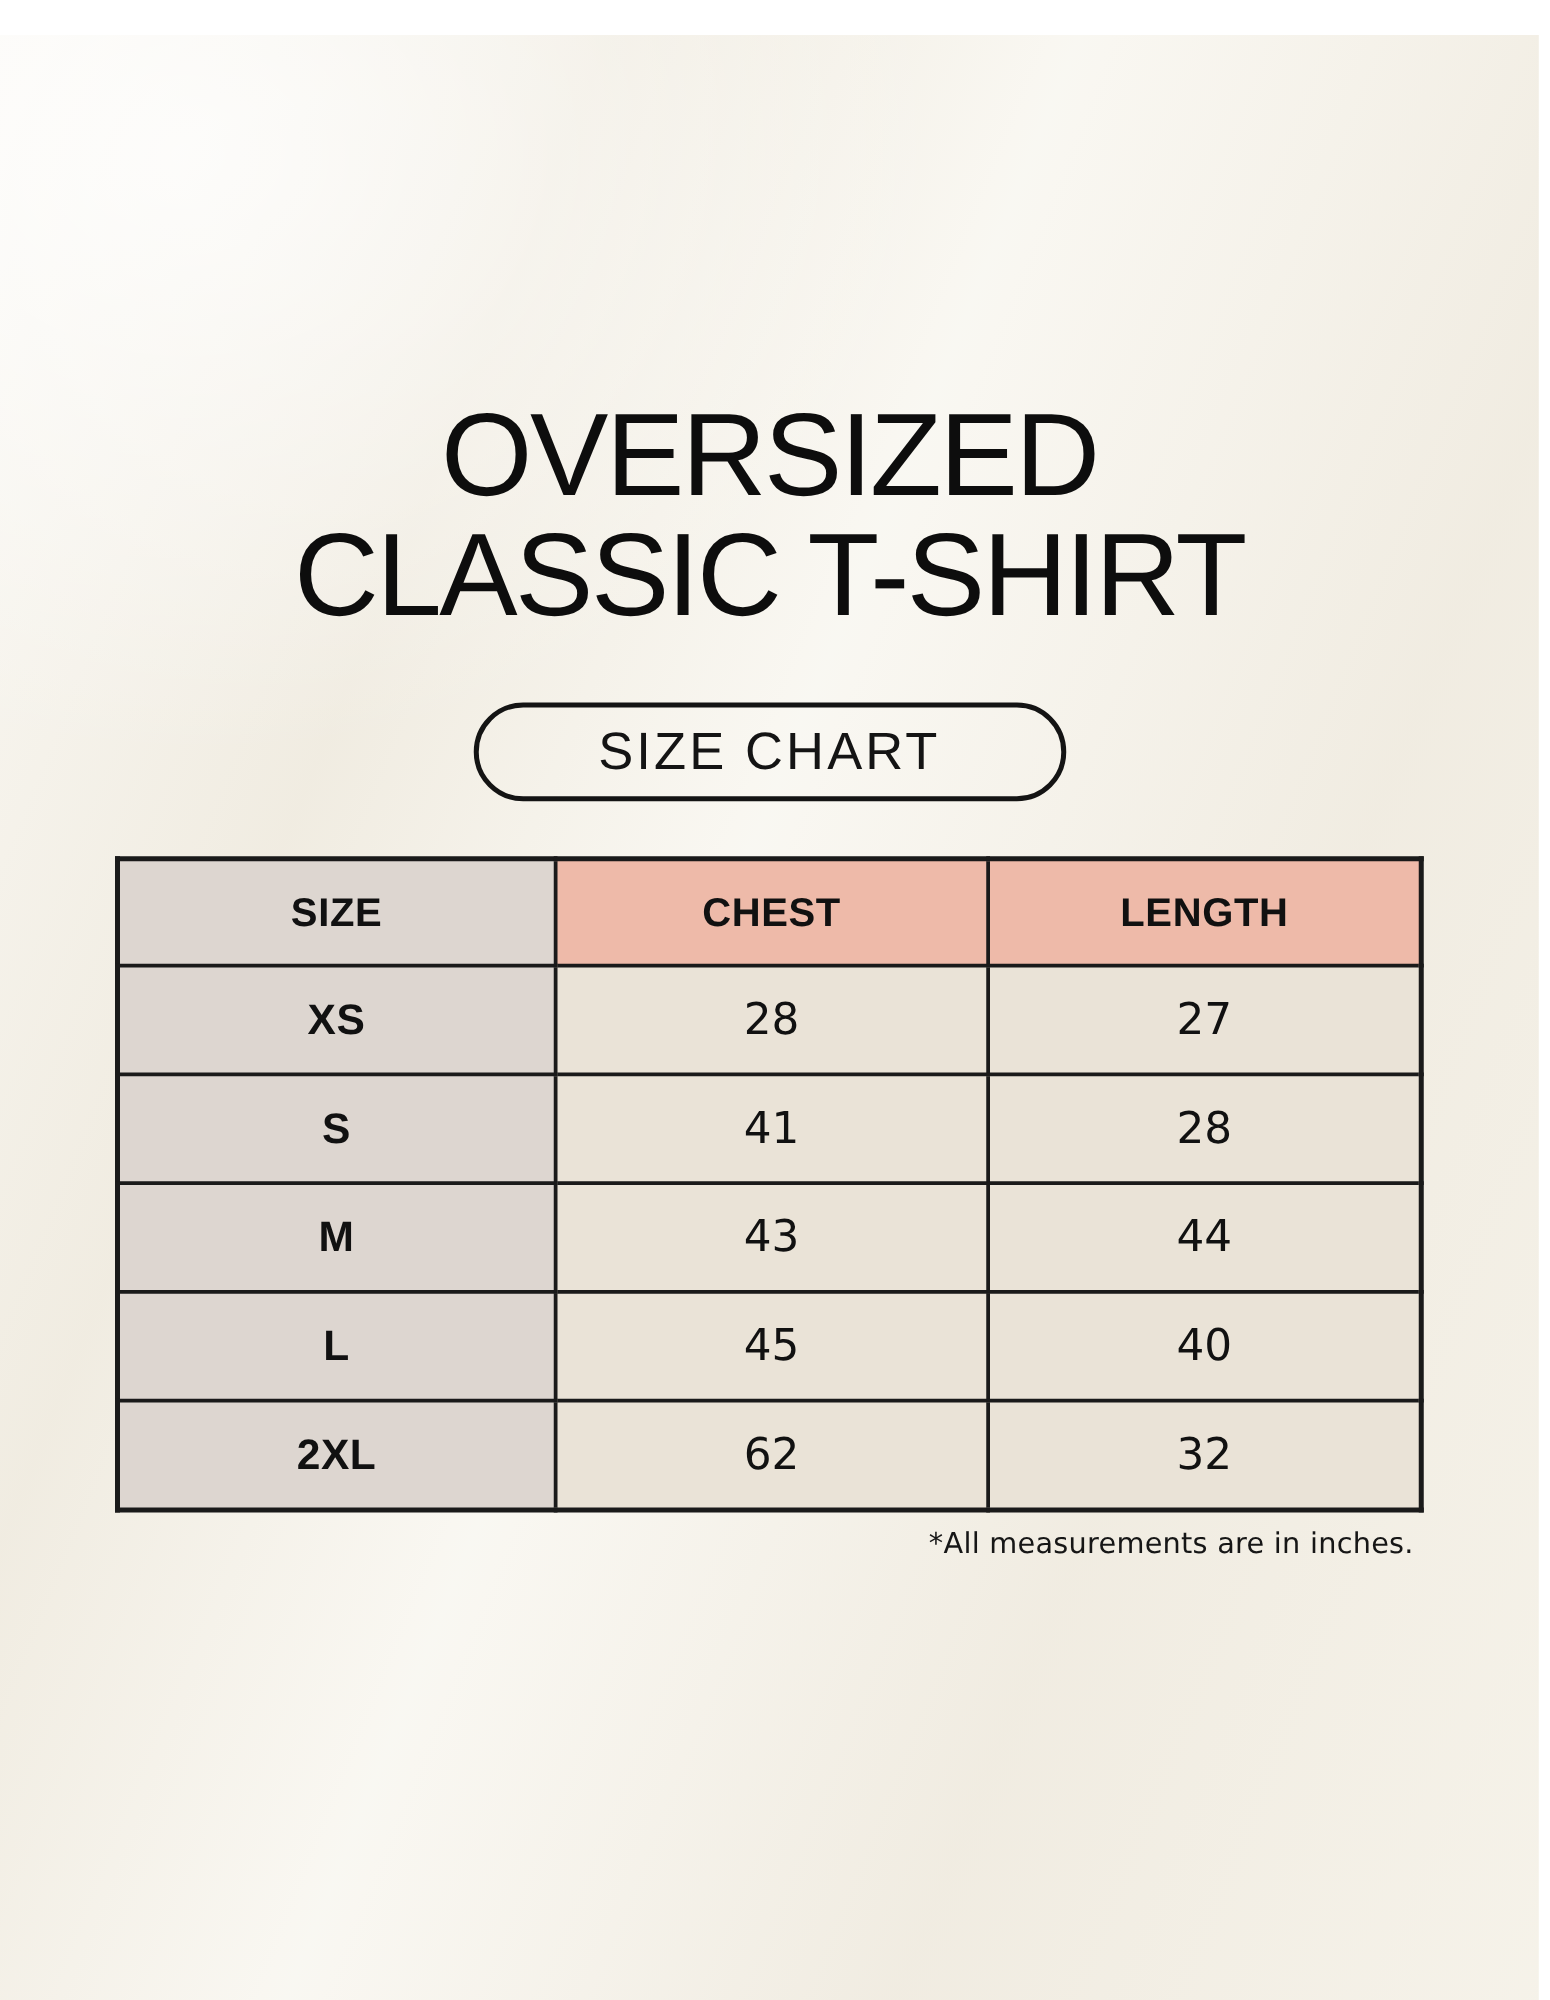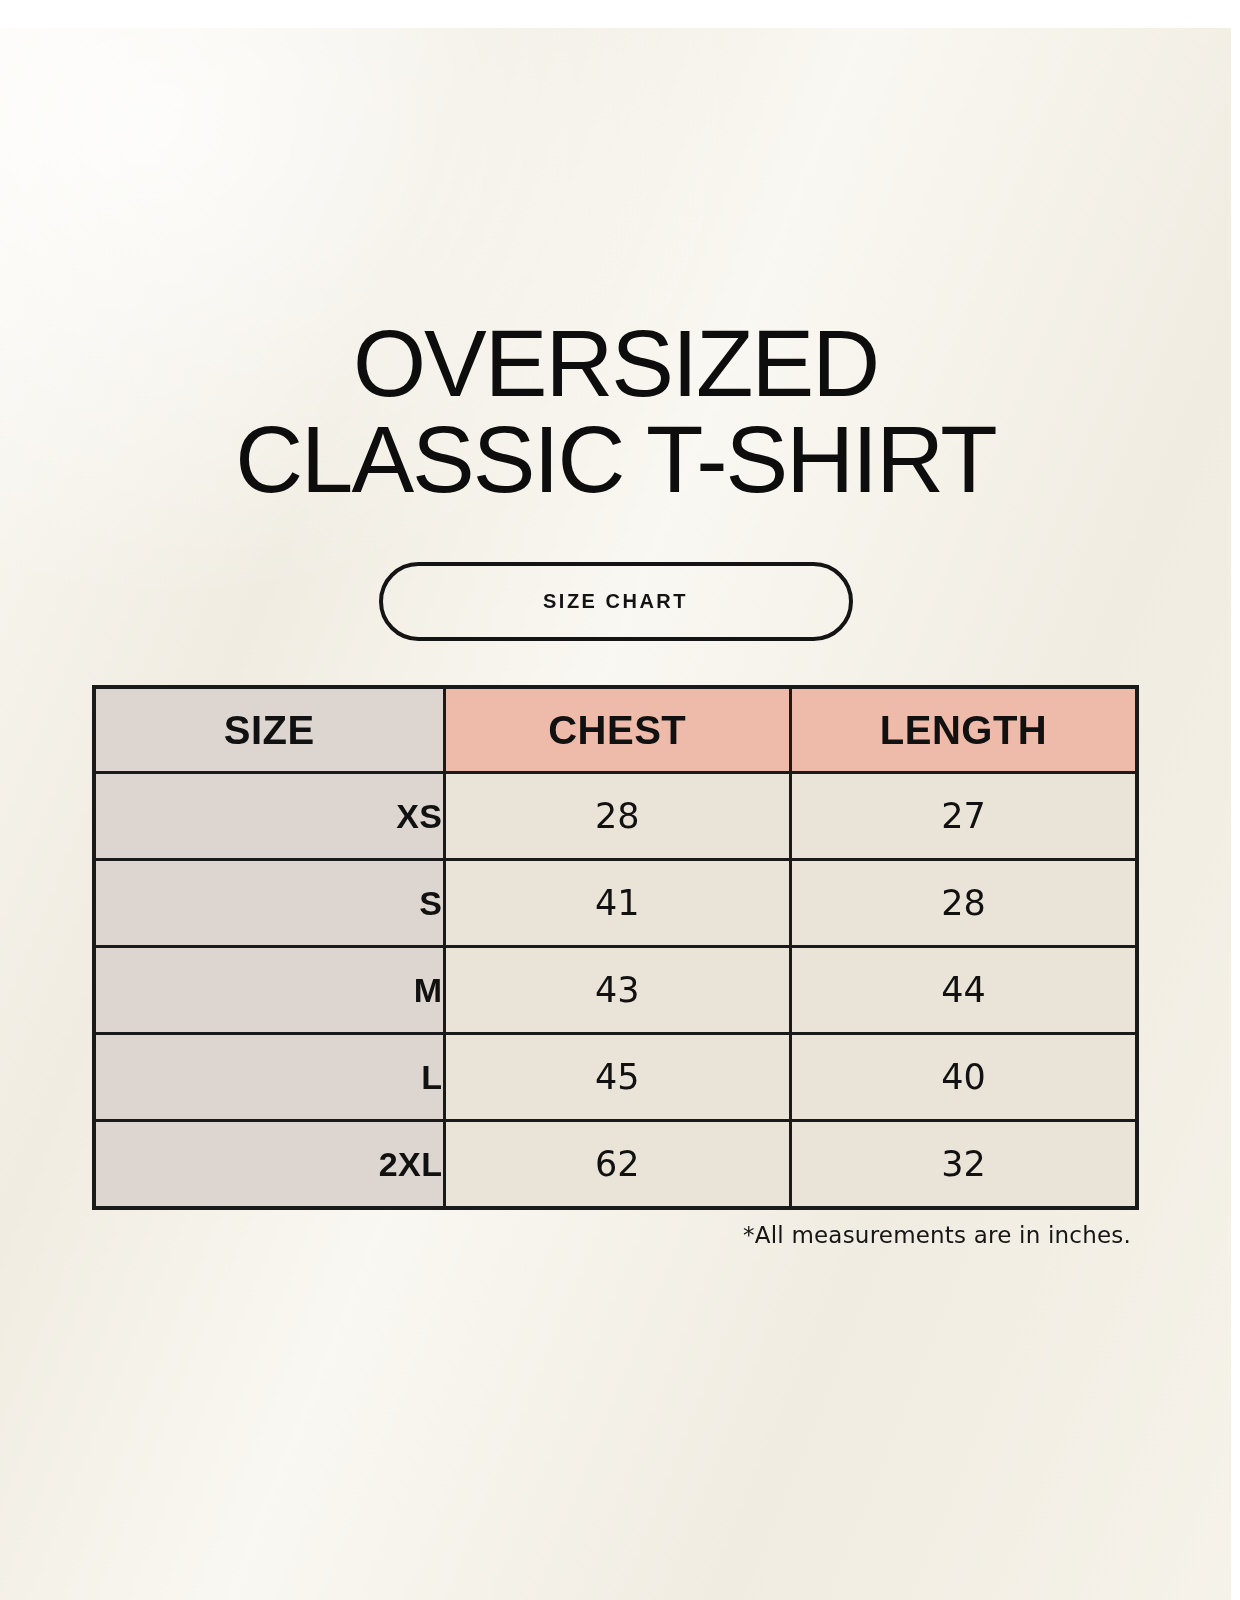--- a/index.html
+++ b/index.html
@@ -36,42 +36,41 @@
   .title .line{display:block;white-space:nowrap;}
   .pill{
     width:474px;height:79px;
     margin:54px auto 0;
     border:4px solid #141414;border-radius:44px;
     background:transparent;
     display:flex;align-items:center;justify-content:center;
     cursor:pointer;
   }
   .pill span{
-    font-size:20px;font-weight:700;letter-spacing:2.5px;color:#141414;
+    font-size:42px;font-weight:400;letter-spacing:2.5px;color:#141414;
   }
   table.size-table{
     width:1047px;margin:44px auto 0;
     border-collapse:collapse;table-layout:fixed;
     border:4px solid var(--table-border);
   }
   .size-table col.c0{width:350px;}
   .size-table th,.size-table td{
     border:3px solid var(--table-border);
     text-align:center;vertical-align:middle;
     padding:0;
   }
   .size-table thead th{
-    height:86px;font-size:40px;font-weight:700;letter-spacing:0.5px;
+    height:86px;font-size:32px;font-weight:700;letter-spacing:0.5px;
     background:var(--header-accent);
   }
   .size-table thead th.size-col{background:var(--size-column);}
   .size-table tbody th{
     height:87px;font-size:34px;font-weight:700;letter-spacing:0.5px;
     background:var(--size-column);
-    text-align:right;
   }
   .size-table tbody td{
     height:87px;font-size:35px;font-weight:400;
     font-family:"DejaVu Sans", sans-serif;
     background:var(--cell);
   }
   .footnote{
     width:1047px;margin:12px auto 0;
     padding-right:8px;
     text-align:right;

